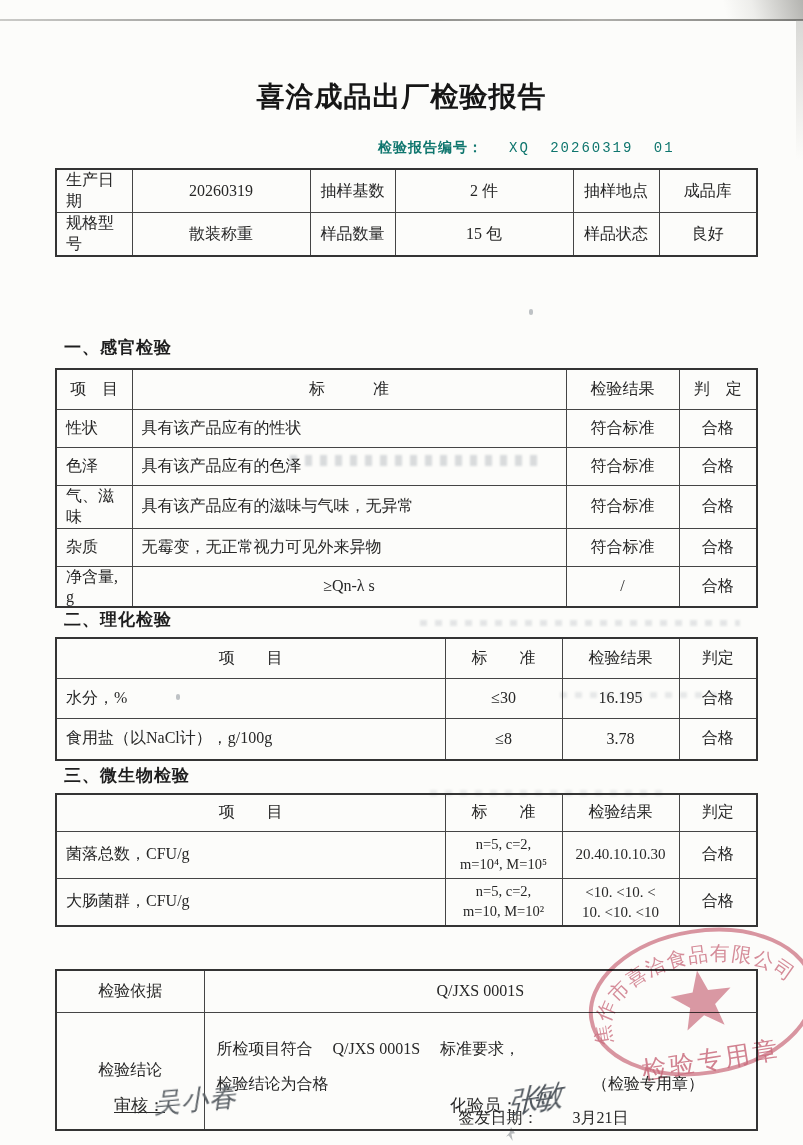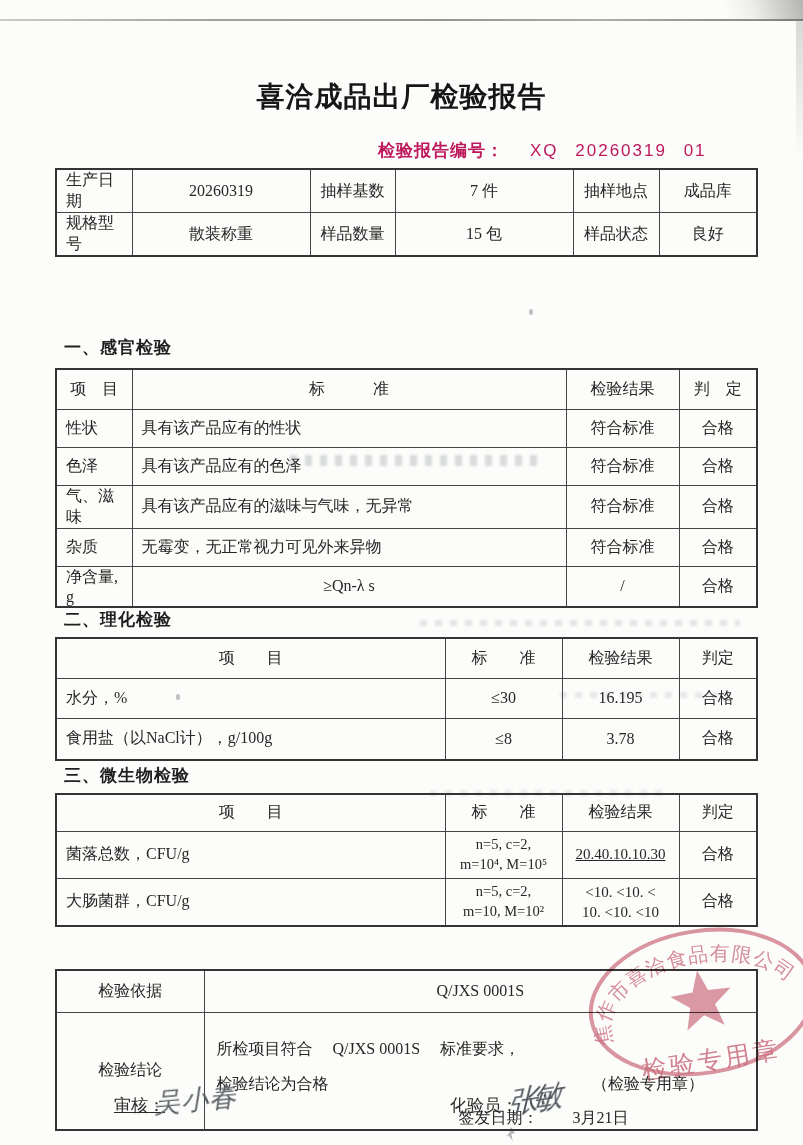--- a/index.html
+++ b/index.html
@@ -21,21 +21,21 @@
     filter:blur(1px); pointer-events:none; }
   .dot-artifact { position:absolute; width:4px; height:6px; background:#8d939a; opacity:.55; border-radius:2px; filter:blur(.4px); }
   .smudge { position:absolute; width:9px; height:14px; background:#878c91; opacity:.6; filter:blur(.6px);
     clip-path:polygon(55% 0, 100% 45%, 60% 48%, 75% 100%, 30% 60%, 0 70%, 40% 40%); }
 
   
   .title { position:absolute; top:78px; left:0; width:100%; text-align:center;
     font-family:"Liberation Sans","DejaVu Sans",sans-serif;
     font-size:28px; font-weight:bold; letter-spacing:1px; color:#161616; }
   .report-line { position:absolute; top:139px; left:378px;
-    font-family:Liberation Sans, sans-serif; font-size:17px; color:#be185d; }
+    font-family:Liberation Mono, monospace; font-size:14px; color:#0f766e; }
   .report-line .lbl { font-weight:600; letter-spacing:1px; }
   .report-line .val { margin-left:26px; letter-spacing:2px; word-spacing:10px; }
 
   
   table { border-collapse:collapse; table-layout:fixed; position:absolute; left:55px;
     font-size:16px; color:#272727; }
   td { border:1.6px solid #454545; text-align:center; vertical-align:middle;
     padding:0 4px; overflow:hidden; }
   table { border:2.2px solid #343434; }
   td.l { text-align:left; padding-left:9px; }
@@ -91,21 +91,21 @@
         <col style="width:85px">
         <col style="width:178px">
         <col style="width:86px">
         <col style="width:98px">
       </colgroup>
     <tbody>
     <tr style="height:40px">
       <td class="l">生产日期</td>
       <td>20260319</td>
       <td>抽样基数</td>
-      <td>7 件</td>
+      <td>2 件</td>
       <td>抽样地点</td>
       <td>成品库</td>
     </tr>
     <tr style="height:39px">
       <td class="l">规格型号</td>
       <td>散装称重</td>
       <td>样品数量</td>
       <td>15 包</td>
       <td>样品状态</td>
       <td>良好</td>
@@ -203,21 +203,21 @@
         <tr style="height:37px">
       <td>项　　目</td>
       <td>标　　准</td>
       <td>检验结果</td>
       <td>判定</td>
     </tr>
     <tr style="height:47px">
       <td class="l">菌落总数，CFU/g</td>
       <td class="pre std-small">n=5, c=2,
 m=10⁴, M=10⁵</td>
-      <td style="font-size:15px; padding:0 1px;text-decoration:underline;">20.40.10.10.30</td>
+      <td style="font-size:15px; padding:0 1px;">20.40.10.10.30</td>
       <td>合格</td>
     </tr>
     <tr style="height:48px">
       <td class="l">大肠菌群，CFU/g</td>
       <td class="pre std-small">n=5, c=2,
 m=10, M=10²</td>
       <td class="pre" style="font-size:15px; line-height:1.35;">&lt;10. &lt;10. &lt;
 10. &lt;10. &lt;10</td>
       <td>合格</td>
     </tr>

